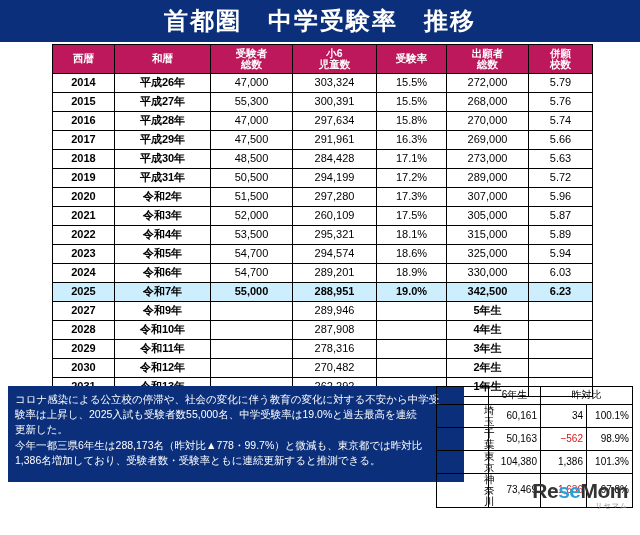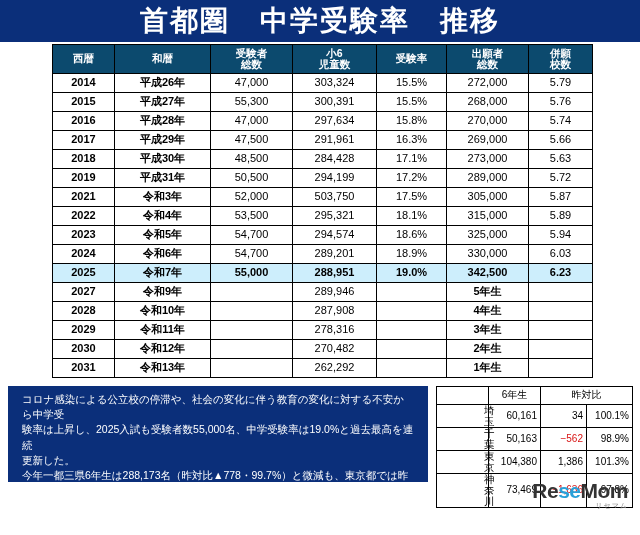--- a/index.html
+++ b/index.html
@@ -27,21 +27,21 @@
     top: 0;
     width: 640px;
     height: 42px;
     background: #0b2f7a;
     display: flex;
     align-items: center;
     justify-content: center;
   }
   .banner-title {
     color: #ffffff;
-    font-size: 28px;
+    font-size: 24px;
     font-weight: bold;
     letter-spacing: 2px;
   }
   
   .main-table-wrap {
     position: absolute;
     left: 52px;
     top: 44px;
     width: 540px;
   }
@@ -52,21 +52,21 @@
   }
   table.main th, table.main td {
     border: 1px solid #000000;
     text-align: center;
     font-size: 11px;
     height: 18px;
     padding: 0;
     line-height: 1.05;
   }
   table.main thead th {
-    background: #0c4a6e;
+    background: #be185d;
     color: #ffffff;
     font-weight: bold;
     font-size: 10.5px;
     height: 28px;
   }
   table.main thead th .l1 { display: block; }
   table.main thead th .l2 { display: block; }
   td.year {
     font-weight: bold;
     font-size: 11.5px;
@@ -97,27 +97,27 @@
   col.c-pop     { width: 84px; }
   col.c-rate    { width: 70px; }
   col.c-apply   { width: 82px; }
   col.c-schools { width: 64px; }
 
   
   .note {
     position: absolute;
     left: 8px;
     top: 386px;
-    width: 420px;
+    width: 456px;
     height: 96px;
     background: #0b2f7a;
     color: #ffffff;
     font-size: 10.5px;
     line-height: 1.45;
-    padding: 6px 14px;
+    padding: 6px 7px;
     box-sizing: border-box;
   }
   .note p { margin: 0; }
   
   .side-wrap {
     position: absolute;
     left: 436px;
     top: 386px;
     width: 196px;
   }
@@ -270,24 +270,33 @@
           <tr>
             <td class="year">2019</td>
             <td class="wareki">平成31年</td>
             <td>50,500</td>
             <td>294,199</td>
             <td>17.2%</td>
             <td>289,000</td>
             <td>5.72</td>
           </tr>
           <tr>
+            <td class="year">2020</td>
+            <td class="wareki">令和2年</td>
+            <td>51,500</td>
+            <td>297,280</td>
+            <td>17.3%</td>
+            <td>307,000</td>
+            <td>5.96</td>
+          </tr>
+          <tr>
             <td class="year">2021</td>
             <td class="wareki">令和3年</td>
             <td>52,000</td>
-            <td>503,750</td>
+            <td>260,109</td>
             <td>17.5%</td>
             <td>305,000</td>
             <td>5.87</td>
           </tr>
           <tr>
             <td class="year">2022</td>
             <td class="wareki">令和4年</td>
             <td>53,500</td>
             <td>295,321</td>
             <td>18.1%</td>

